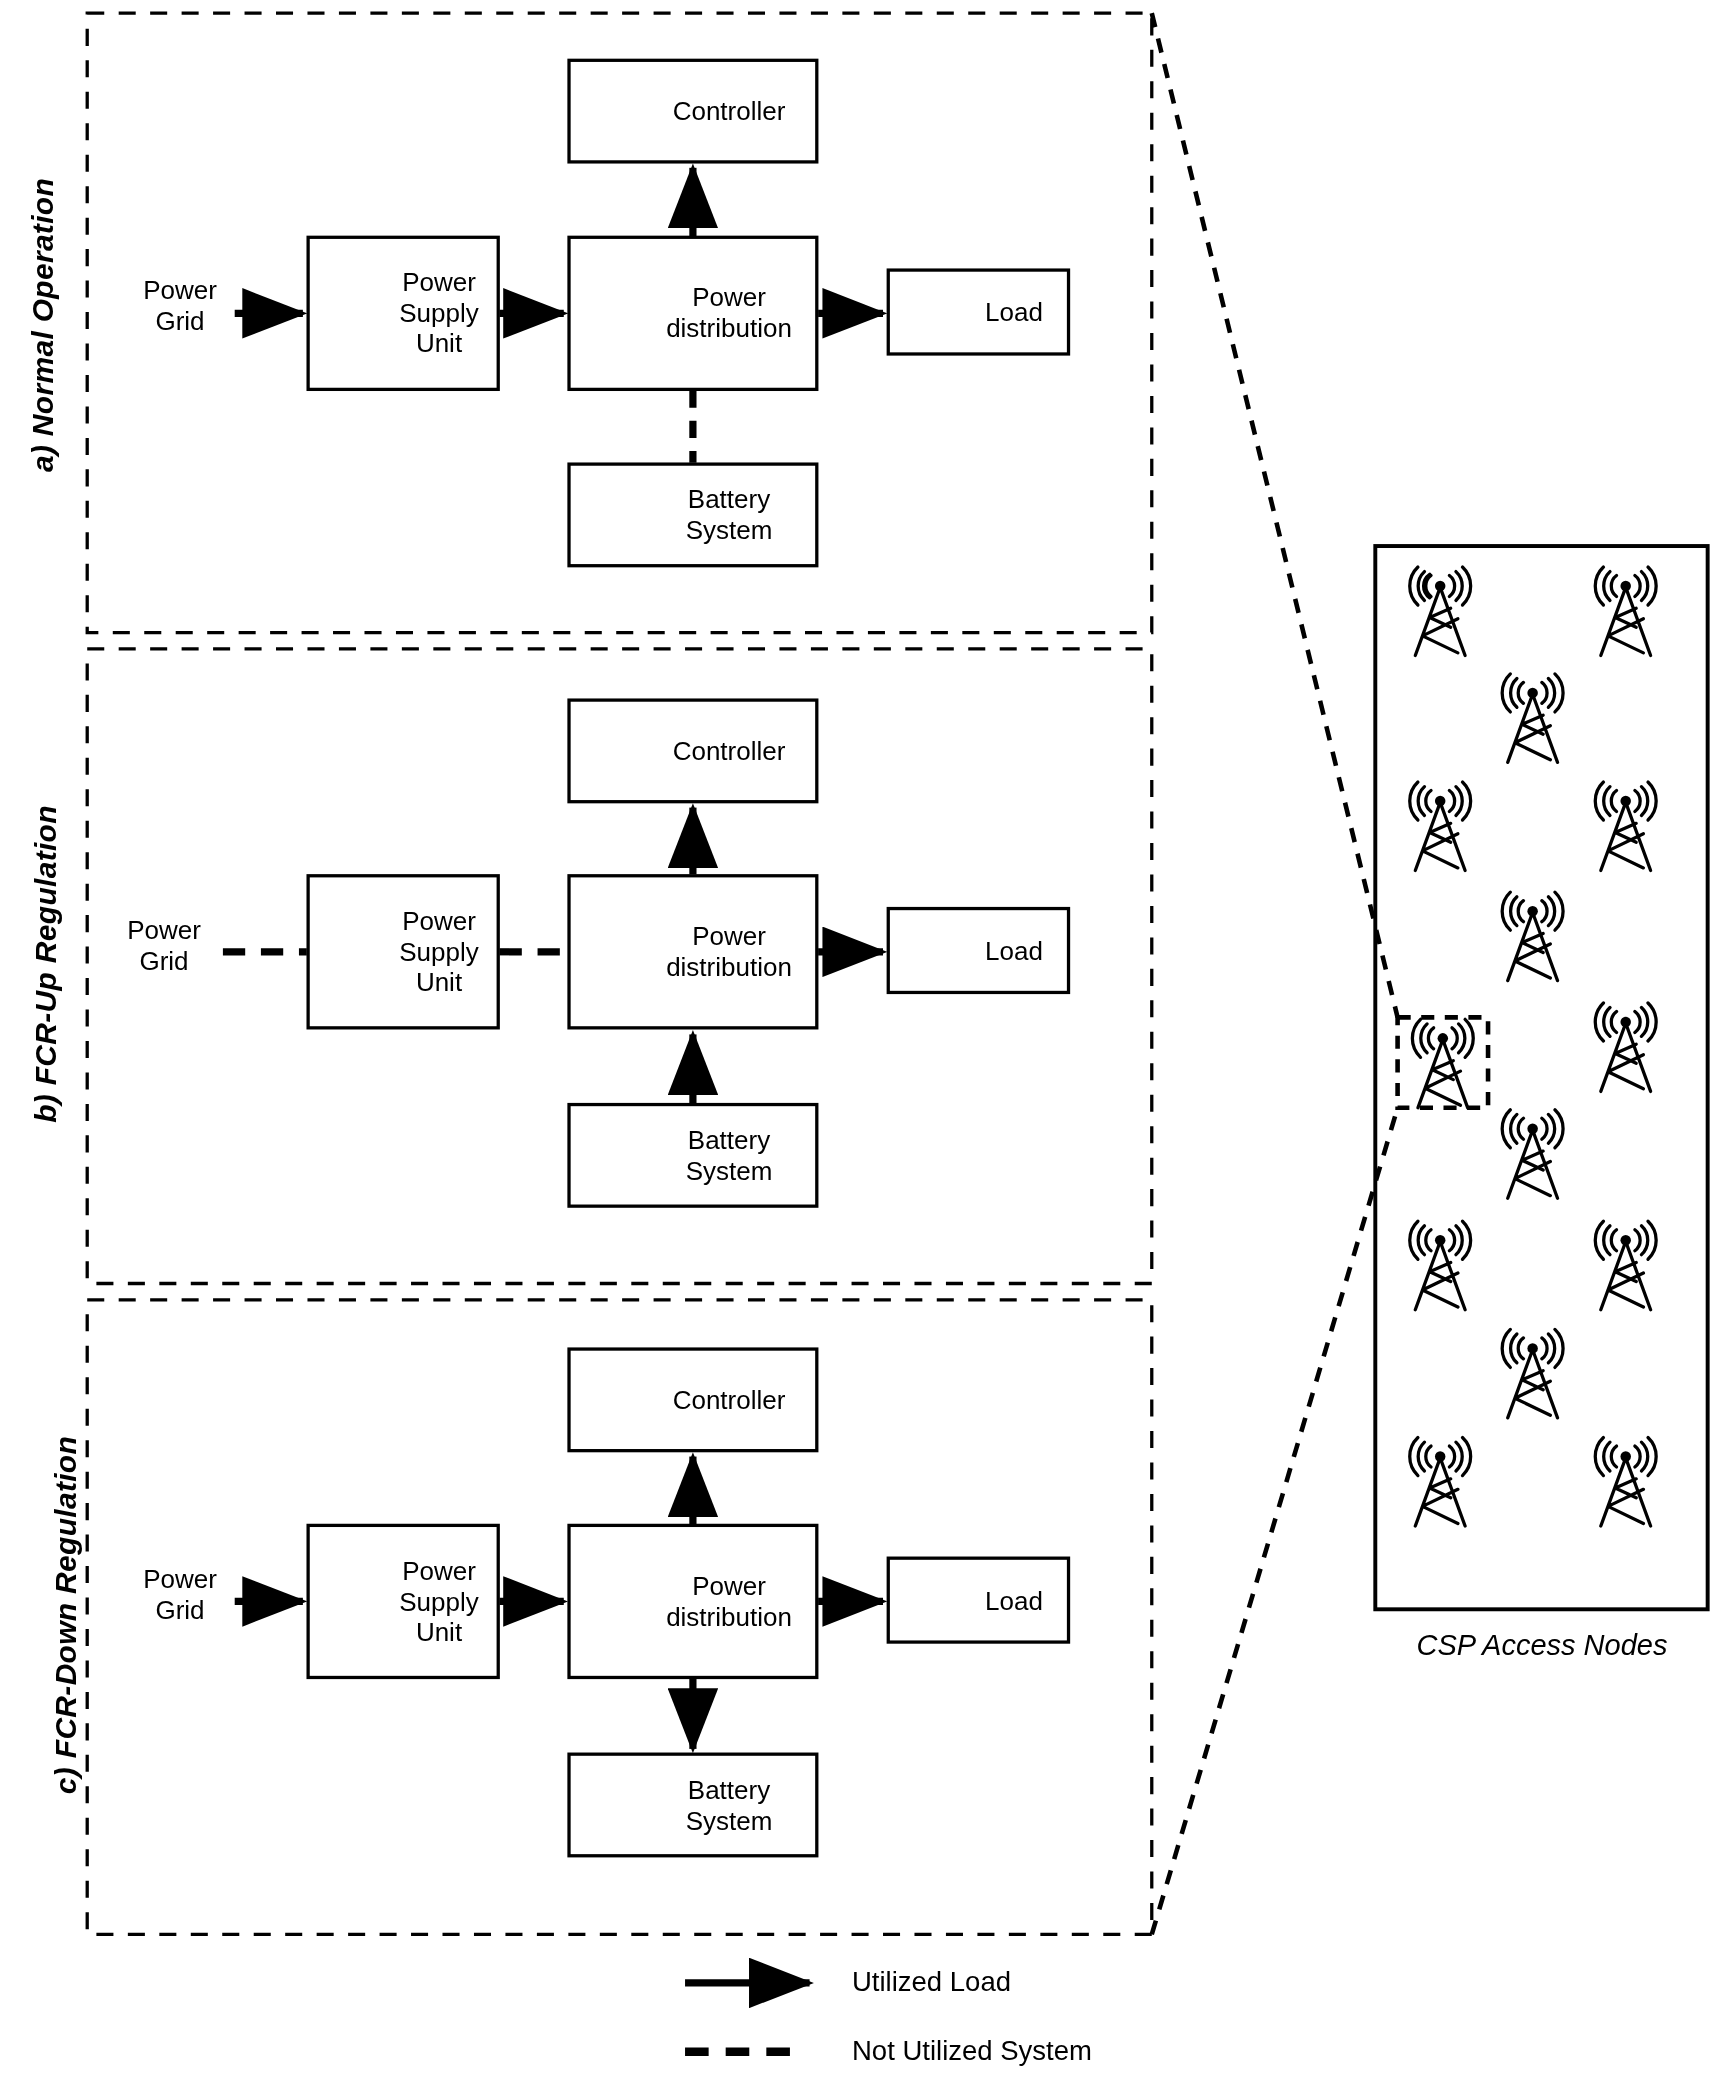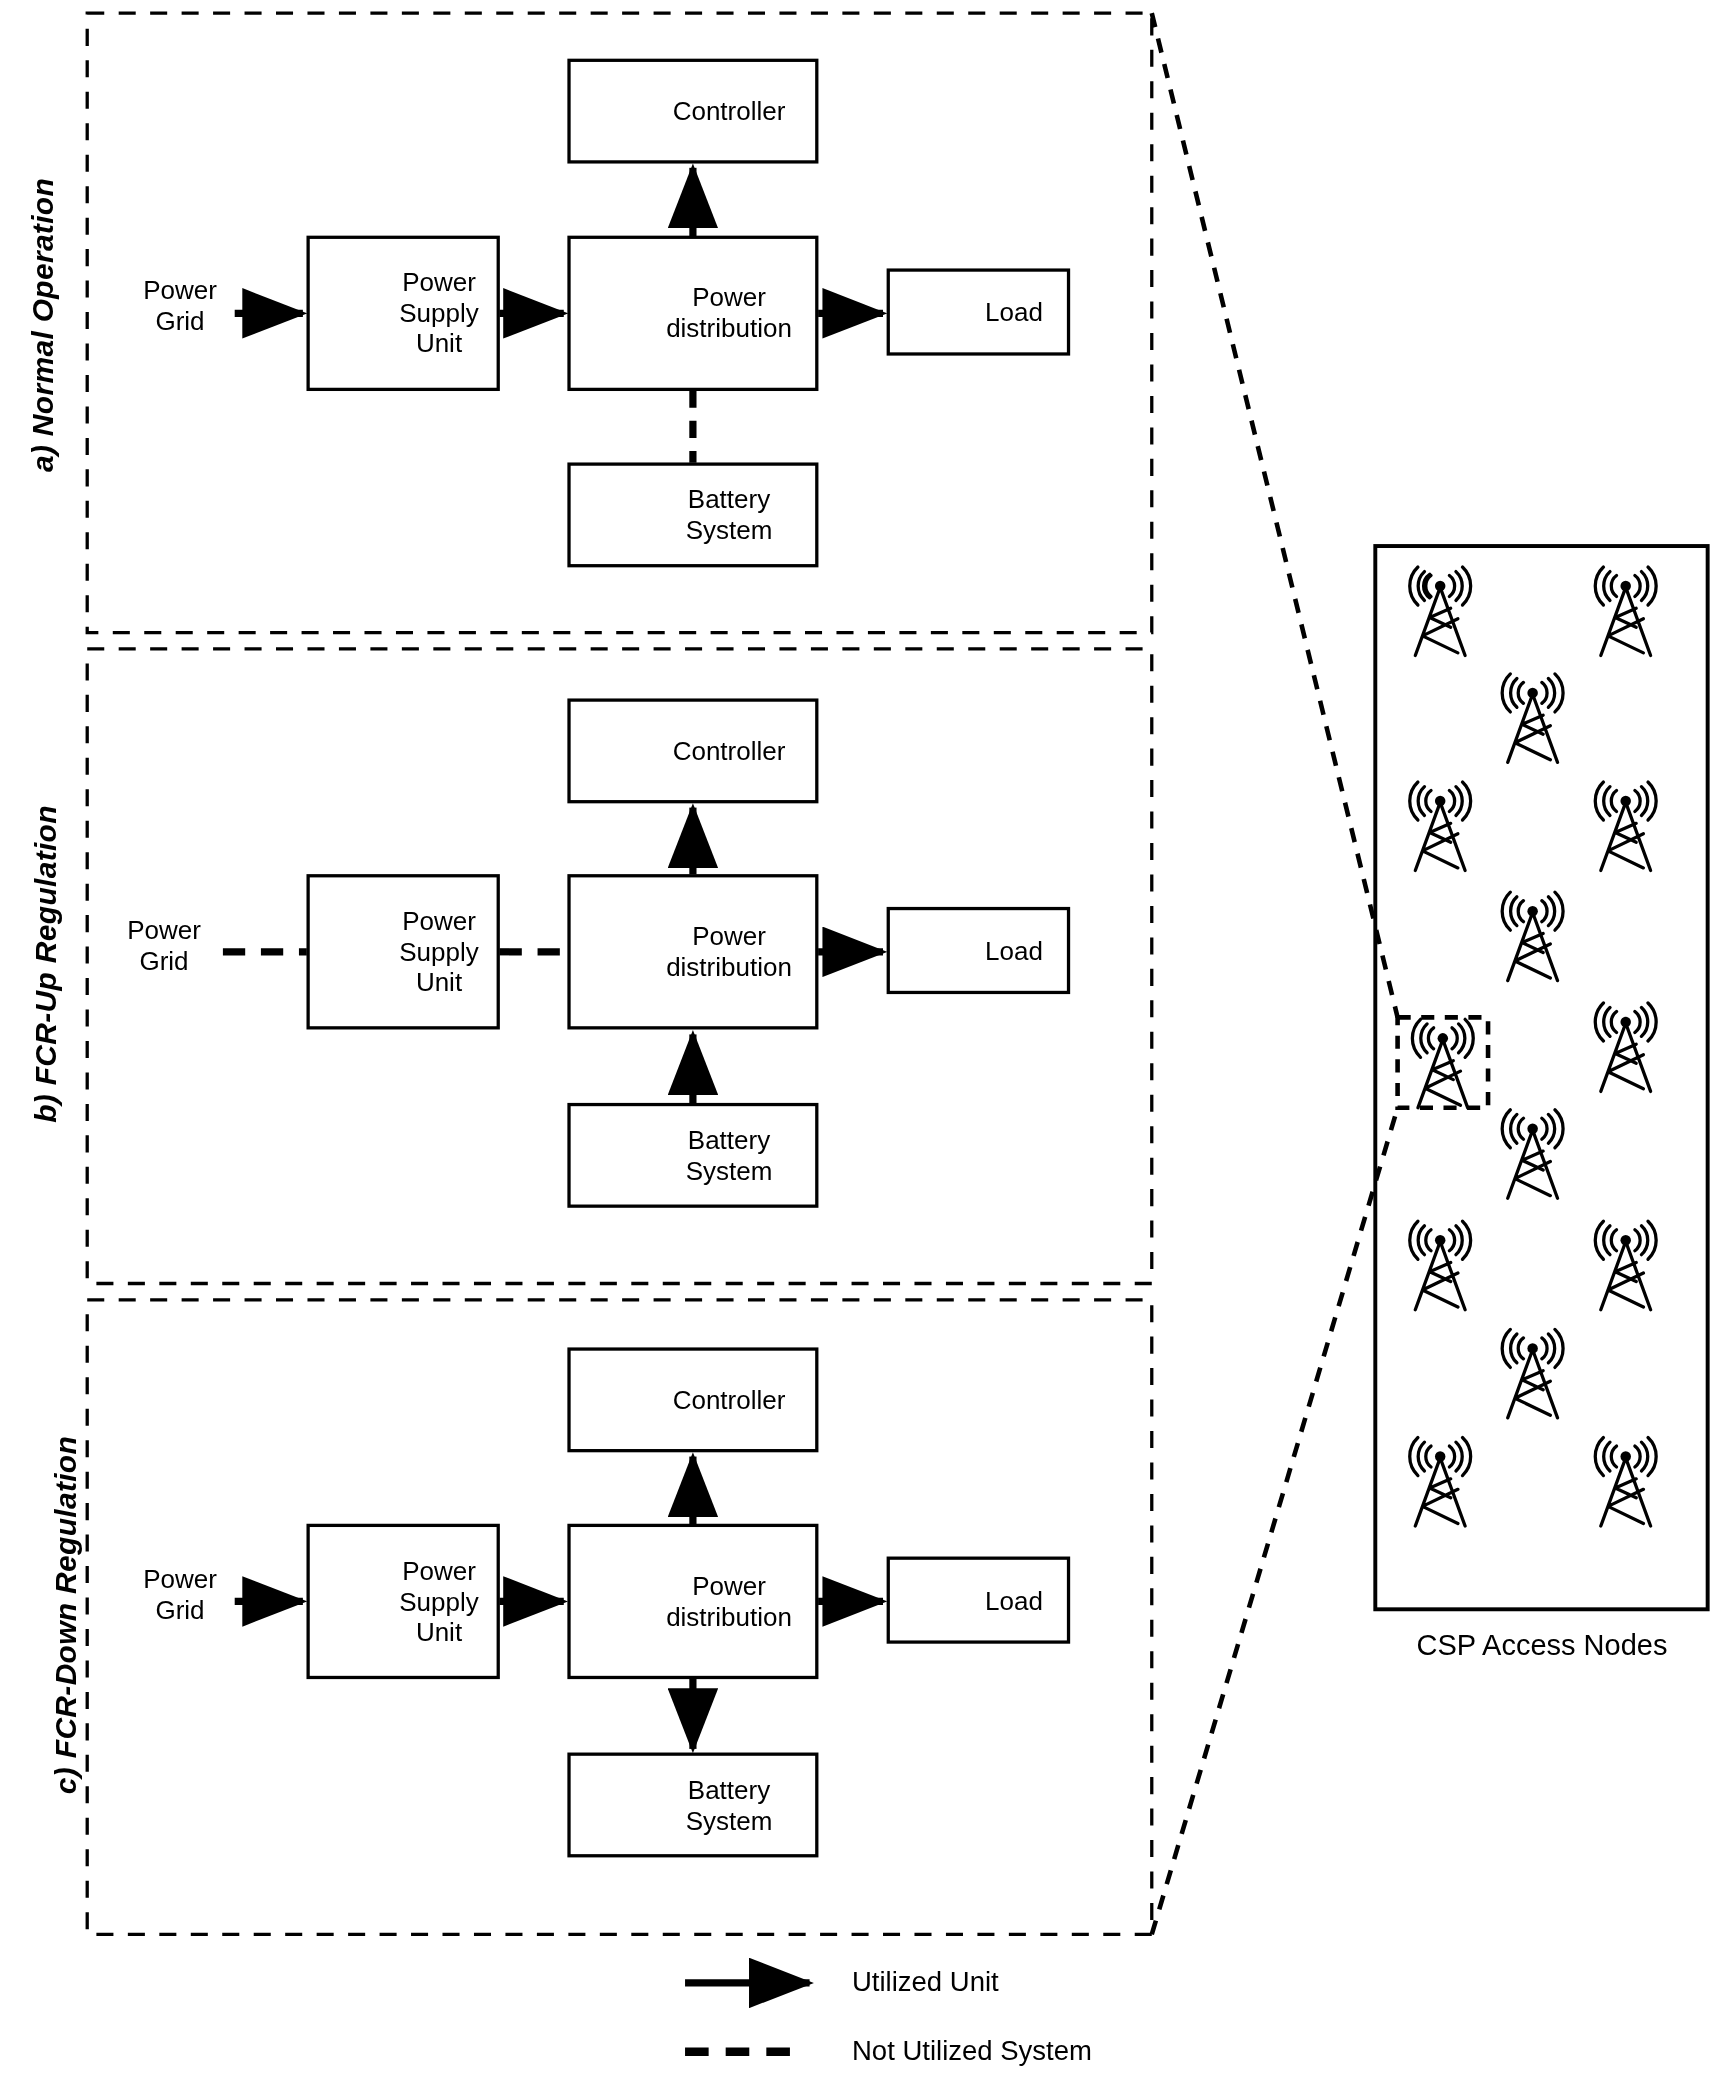--- a/index.html
+++ b/index.html
@@ -332,19 +332,19 @@
   <div class="box-label" style="left:308px; top:1526px; width:190px; height:152px;">Power
 Supply
 Unit</div>
   <div class="box-label" style="left:569px; top:1526px; width:248px; height:152px;">Power
 distribution</div>
   <div class="box-label" style="left:569px; top:1349px; width:248px; height:102px;">Controller</div>
   <div class="box-label" style="left:888px; top:1559px; width:180px; height:84px;">Load</div>
   <div class="box-label" style="left:569px; top:1755px; width:248px; height:102px;">Battery
 System</div>
 
-  <div class="csp-caption" style="left:1376px; top:1629px; width:332px;">CSP Access Nodes</div>
-
-  <div class="legend-label" style="left:852px; top:1966px;">Utilized Unit</div>
+  <div class="csp-caption" style="left:1376px; top:1629px; width:332px;font-style:italic;">CSP Access Nodes</div>
+
+  <div class="legend-label" style="left:852px; top:1966px;">Utilized Load</div>
   <div class="legend-label" style="left:852px; top:2035px;">Not Utilized System</div>
 
 </div>
 
 
 </body></html>

